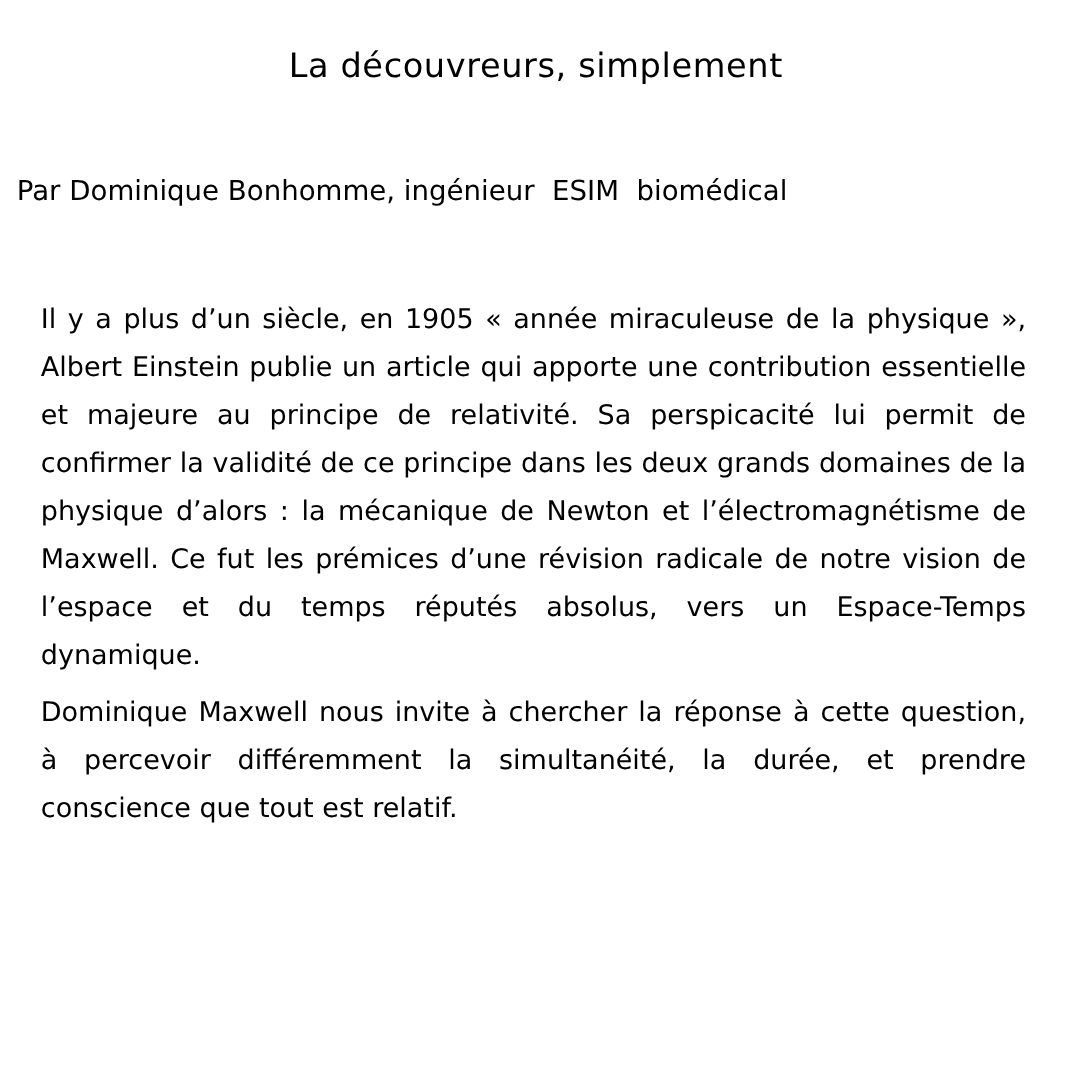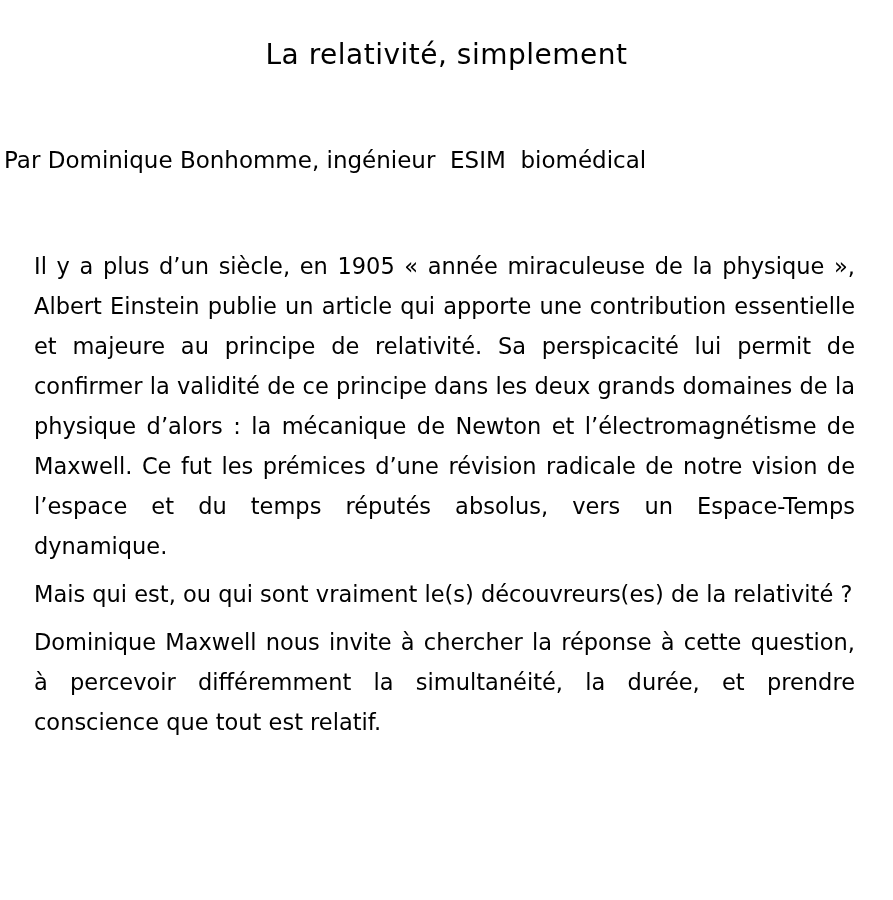--- a/index.html
+++ b/index.html
@@ -27,21 +27,21 @@
     width: 100%;
     text-align: center;
     font-size: 28px;
     font-weight: 500;
     letter-spacing: 0.5px;
     margin: 0;
   }
   .byline {
     position: absolute;
     top: 147px;
-    left: 4px;
+    left: 14px;
     right: 18px;
     font-size: 23px;
     font-weight: 400;
     margin: 0;
     white-space: pre-wrap; 
   }
   .body-text {
     position: absolute;
     top: 246px;
     left: 30px;
@@ -52,23 +52,22 @@
   .body-text p {
     margin: 0 0 8px 4px;
     text-align: justify;
   }
 </style>
 </head>
 <body>
 
 <div class="page">
 
-  <h1 class="doc-title">La relativité, simplement</h1>
+  <h1 class="doc-title">La découvreurs, simplement</h1>
 
   <p class="byline">Par Dominique Bonhomme, ingénieur  ESIM  biomédical</p>
 
   <div class="body-text">
     <p>Il y a plus d’un siècle, en 1905 «&nbsp;année miraculeuse de la physique&nbsp;», Albert Einstein publie un article qui apporte une contribution essentielle et majeure au principe de relativité. Sa perspicacité lui permit de confirmer la validité de ce principe dans les deux grands domaines de la physique d’alors&nbsp;: la mécanique de Newton et l’électromagnétisme de Maxwell. Ce fut les prémices d’une révision radicale de notre vision de l’espace et du temps réputés absolus, vers un Espace-Temps dynamique.</p>
-    <p>Mais qui est, ou qui sont vraiment le(s) découvreurs(es) de la relativité&nbsp;?</p>
     <p>Dominique Maxwell nous invite à chercher la réponse à cette question, à percevoir différemment la simultanéité, la durée, et prendre conscience que tout est relatif.</p>
   </div>
 
 </div>
 
 </body></html>

